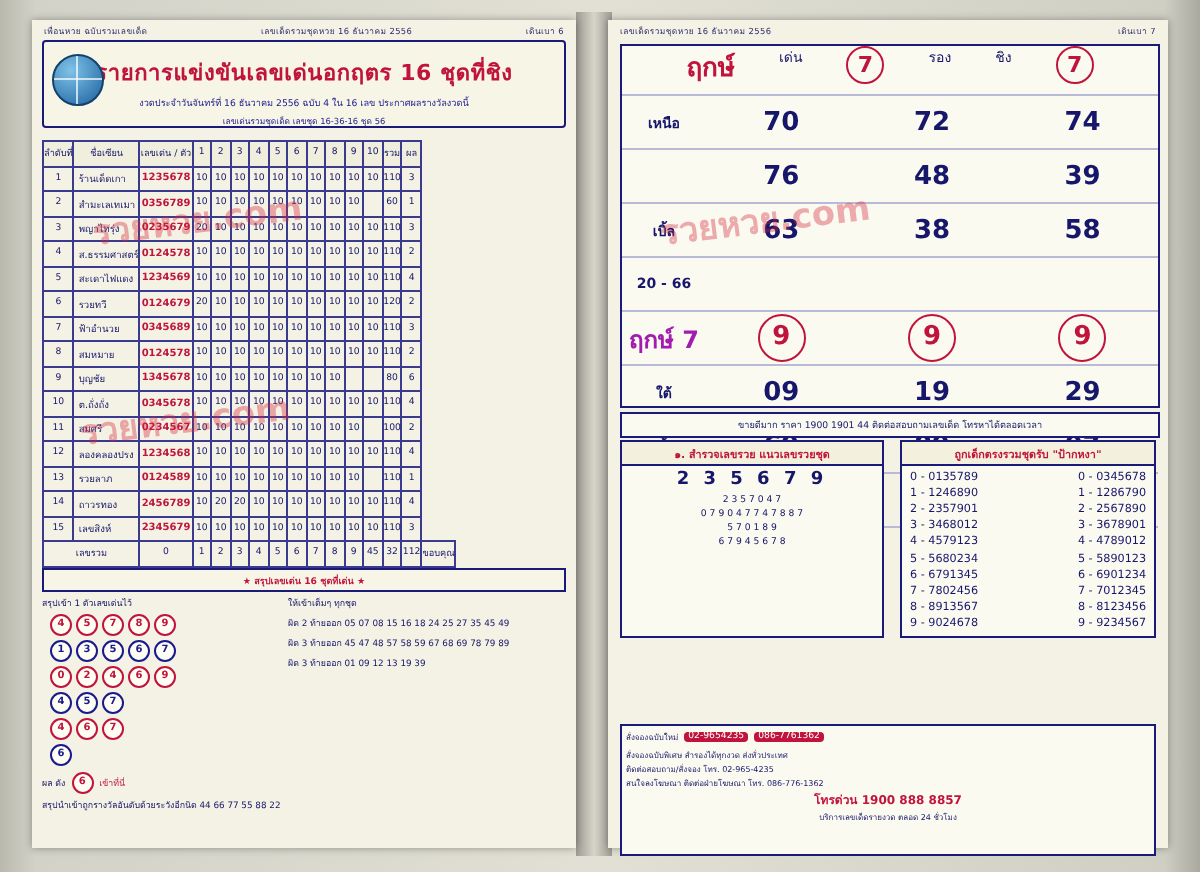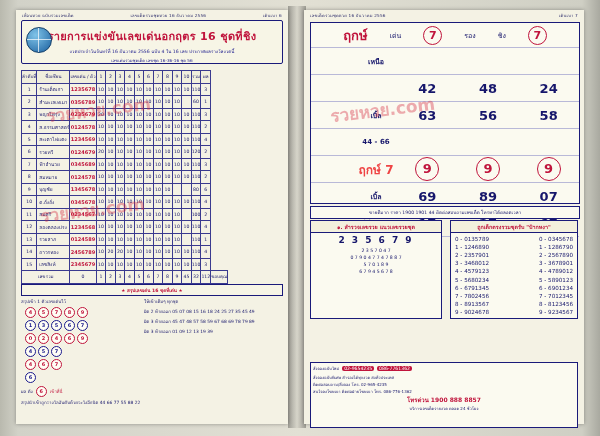--- a/index.html
+++ b/index.html
@@ -76,29 +76,29 @@
   }
   .circ.blue{border-color:#1a1a8c;color:#1a1a8c;}
   .lbl{font-size:4.4px;color:#16166b;}
   .redtxt{color:#c0143c;}
   .rtop{display:flex;justify-content:space-between;padding:2px 6px 0 6px;}
   .rbox{
     position:absolute;left:6px;top:12px;width:268px;height:180px;
     border:1px solid #1a1a7a;background:#fbfaf0;
   }
   .rrow{display:flex;align-items:center;height:26px;border-bottom:.5px solid #b9b9d8;}
-  .rlabel{width:42px;text-align:center;color:#16166b;font-size:7px;font-weight:bold;margin-left:44px;}
+  .rlabel{width:42px;text-align:center;color:#16166b;font-size:7px;font-weight:bold;}
   .rlabel.red{color:#c0143c;font-size:12px;}
   .rnums{flex:1;display:flex;justify-content:space-around;color:#16166b;font-size:13px;font-weight:bold;}
   .ocirc{
     display:inline-block;width:17px;height:17px;line-height:17px;border-radius:50%;
     border:1.6px solid #c0143c;color:#c0143c;font-size:11px;font-weight:bold;text-align:center;
   }
   .rtopline{
-    display:flex;align-items:center;justify-content:center;gap:22px;height:24px;
+    display:flex;justify-content:center;gap:22px;height:24px;
     border-bottom:.5px solid #b9b9d8;color:#16166b;font-size:7px;
   }
   .hotbar{
     position:absolute;left:6px;top:196px;width:268px;
     border:1px solid #1a1a7a;background:#fbfaf0;color:#16166b;
     font-size:4.6px;text-align:center;padding:2px 0;
   }
   .rlower{position:absolute;left:6px;top:210px;width:268px;display:flex;gap:8px;}
   .rlcol{width:130px;border:1px solid #1a1a7a;background:#fbfaf0;}
   .rrcol{flex:1;border:1px solid #1a1a7a;background:#fbfaf0;}
@@ -523,51 +523,64 @@
         <span style="color:#c0143c;font-size:13px;font-weight:bold;">ฤกษ์</span>
         <span>เด่น</span>
         <span class="ocirc">7</span>
         <span>รอง</span>
         <span>ชิง</span>
         <span class="ocirc">7</span>
       </div>
       <div id="rrowsWrap">
           <div class="rrow">
             <div class="rlabel" style="color: rgb(22, 22, 107);">เหนือ</div>
+            <div class="rnums">
+              <span>70</span>
+              <span>72</span>
+              <span>74</span>
+            </div>
           </div>
           <div class="rrow">
             <div class="rlabel" style="color: rgb(22, 22, 107);"></div>
             <div class="rnums">
-              <span>42</span>
+              <span>76</span>
               <span>48</span>
-              <span>24</span>
+              <span>39</span>
             </div>
           </div>
           <div class="rrow">
             <div class="rlabel" style="color: rgb(22, 22, 107);">เบิ้ล</div>
             <div class="rnums">
               <span>63</span>
-              <span>56</span>
+              <span>38</span>
               <span>58</span>
             </div>
           </div>
           <div class="rrow">
-            <div class="rlabel" style="color: rgb(22, 22, 107);">44 - 66</div>
+            <div class="rlabel" style="color: rgb(22, 22, 107);">20 - 66</div>
             <div class="rnums">
               <span></span>
               <span></span>
               <span></span>
             </div>
           </div>
           <div class="rrow">
-            <div class="rlabel red" style="color: #ef4444;">ฤกษ์ 7</div>
+            <div class="rlabel red" style="color: #a21caf;">ฤกษ์ 7</div>
             <div class="rnums">
               <span class="ocirc" style="width: 22px; height: 22px; line-height: 22px; font-size: 13px;">9</span>
               <span class="ocirc" style="width: 22px; height: 22px; line-height: 22px; font-size: 13px;">9</span>
               <span class="ocirc" style="width: 22px; height: 22px; line-height: 22px; font-size: 13px;">9</span>
+            </div>
+          </div>
+          <div class="rrow">
+            <div class="rlabel" style="color: rgb(22, 22, 107);">ใต้</div>
+            <div class="rnums">
+              <span>09</span>
+              <span>19</span>
+              <span>29</span>
             </div>
           </div>
           <div class="rrow">
             <div class="rlabel" style="color: rgb(22, 22, 107);">เบิ้ล</div>
             <div class="rnums">
               <span>69</span>
               <span>89</span>
               <span>07</span>
             </div>
           </div>

